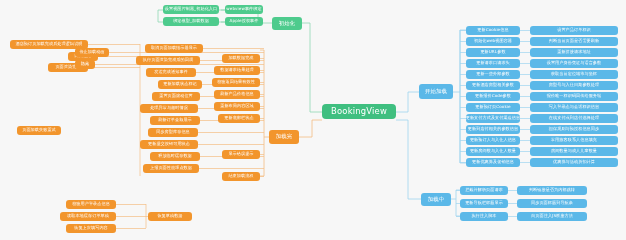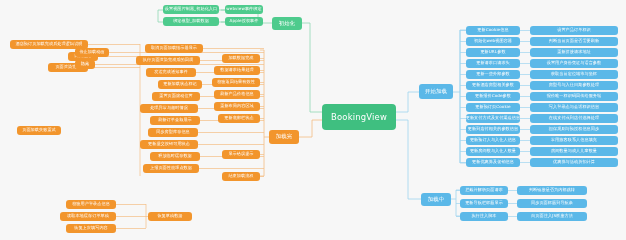--- a/index.html
+++ b/index.html
@@ -132,21 +132,21 @@
       <path d="M98 56.5 L140 56.5" stroke="#f4bd84" stroke-width="0.7" fill="none"></path>
       <path d="M88 67.5 L140 67.5" stroke="#f4bd84" stroke-width="0.7" fill="none"></path>
       <path d="M116 204.5 L146 204.5" stroke="#f4bd84" stroke-width="0.7" fill="none"></path>
       <path d="M116 216.5 L146 216.5" stroke="#f4bd84" stroke-width="0.7" fill="none"></path>
       <path d="M116 228.5 L146 228.5" stroke="#f4bd84" stroke-width="0.7" fill="none"></path>
       <path d="M192 216.5 L146 216.5" stroke="#f4bd84" stroke-width="0.7" fill="none"></path>
       <path d="M140 44 L140 176" stroke="#f4bd84" stroke-width="0.7" fill="none"></path>
       <path d="M146 204 L146 228" stroke="#f4bd84" stroke-width="0.7" fill="none"></path>
     </svg>
 
-  <div class="node root green-d" style="left:322px;top:104px;width:74px;height:26px;">BookingView</div>
+  <div class="node root green-d" style="left:322px;top:104px;width:74px;height:15px;">BookingView</div>
 
   <div class="node hub green" style="left:272px;top:17px;width:30px;height:13px;">初始化</div>
   <div class="node hub blue" style="left:419px;top:84px;width:34px;height:15px;">开始加载</div>
   <div class="node hub blue" style="left:421px;top:193px;width:30px;height:13px;">加载中</div>
   <div class="node hub orange" style="left:269px;top:130px;width:30px;height:14px;">加载完</div>
 
   <div class="node green" style="left:163px;top:5px;width:56px;height:9px;">设置视图控制器_初始化入口</div>
   <div class="node green" style="left:163px;top:17px;width:56px;height:9px;">绑定模型_加载数据</div>
   <div class="node green" style="left:225px;top:5px;width:38px;height:9px;">webview事件绑定</div>
   <div class="node green" style="left:225px;top:17px;width:38px;height:9px;">Apple授权事件</div>

